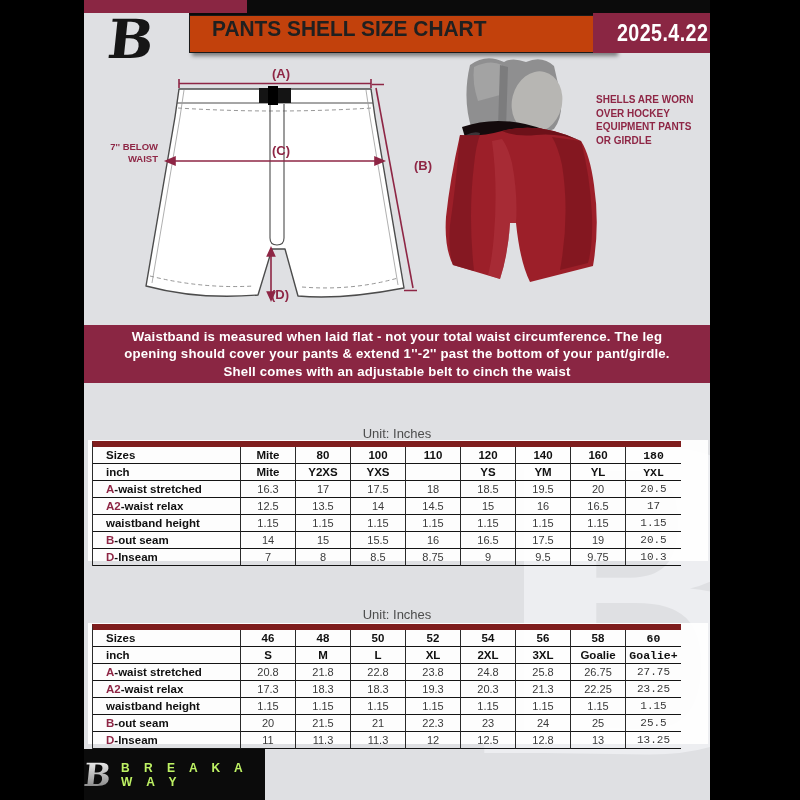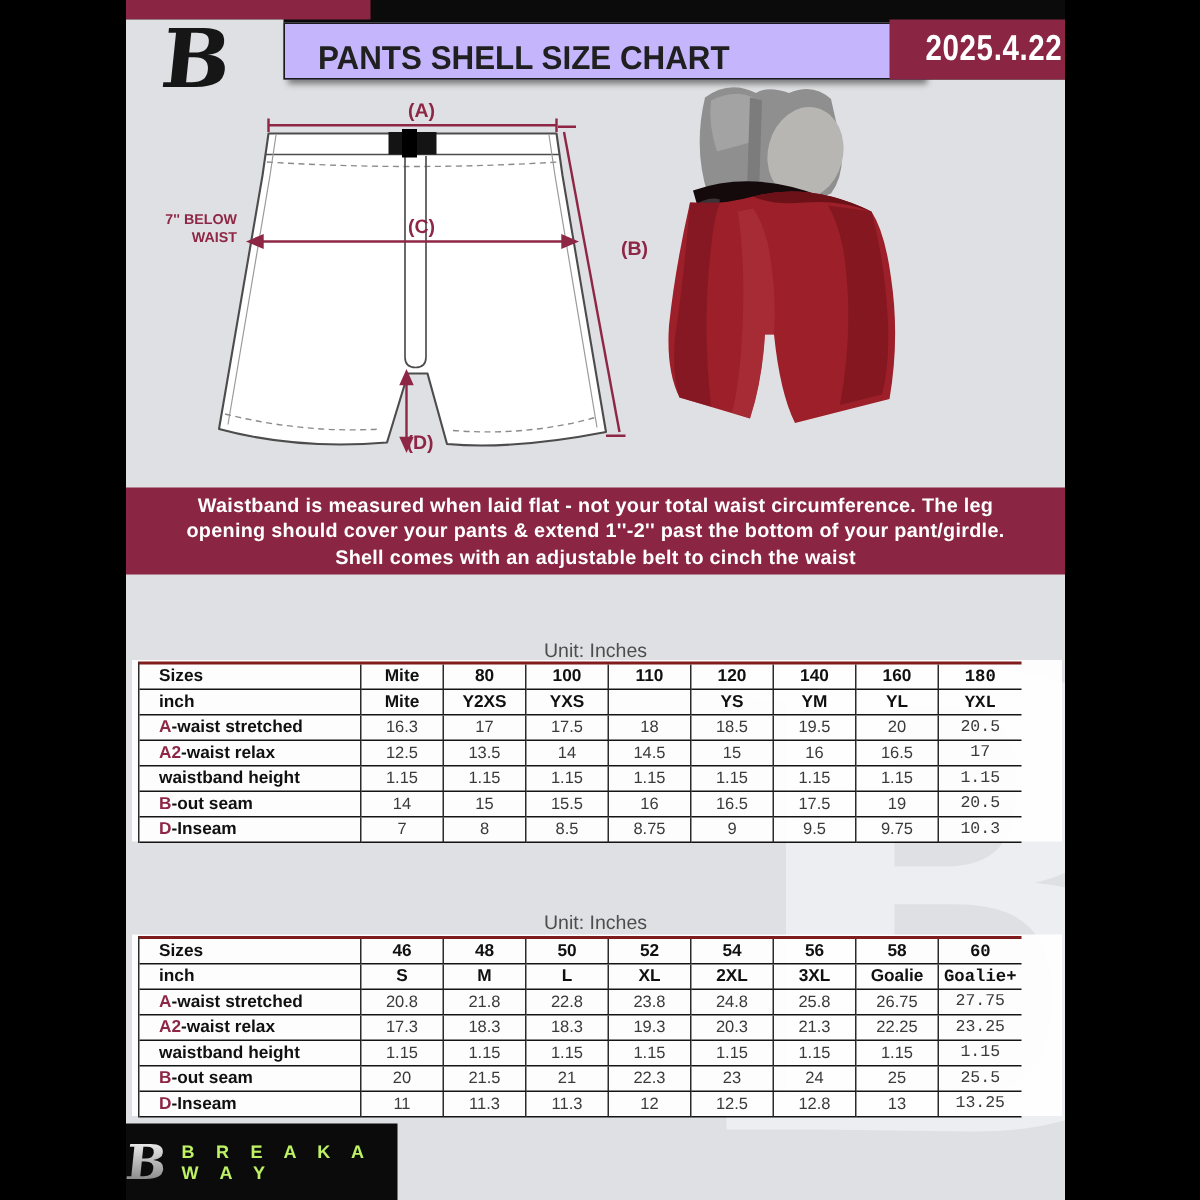--- a/index.html
+++ b/index.html
@@ -8,22 +8,22 @@
   .content{position:absolute;left:84px;top:0;width:626px;height:800px;background:#dfe0e3;overflow:hidden;}
   .content > *{position:absolute;z-index:2;}
   .watermark{z-index:1;top:360px;right:-80px;font-size:470px;line-height:1;font-weight:bold;
              color:#edeef1;font-family:"Liberation Serif",serif;}
   
   .header-band{top:0;left:0;width:626px;height:53px;background:#0b0b0b;}
   .maroon-strip{top:0;left:0;width:163px;height:13px;background:#8a2643;}
   .logo-panel{top:13px;left:0;width:105px;height:41px;background:#dfe0e3;}
   .logo-b{top:12px;left:24px;font-family:"DejaVu Serif",serif;font-weight:bold;font-size:54px;
           line-height:1;color:#161616;transform:skewX(-6deg);}
-  .title-box{top:15px;left:105px;width:402px;height:36px;background:#c4b5fd;border:1px solid #1a1a1a;
-             box-shadow:3px 3px 4px rgba(0,0,0,.45);display:flex;align-items:flex-end;padding-left:22px;}
+  .title-box{top:15px;left:105px;width:402px;height:36px;background:#c2410c;border:1px solid #1a1a1a;
+             box-shadow:3px 3px 4px rgba(0,0,0,.45);display:flex;align-items:flex-start;padding-left:22px;}
   .title-box span{font-size:22px;font-weight:bold;color:#202020;transform:scaleX(.95);transform-origin:left;white-space:nowrap;}
   .date-box{top:13px;left:509px;width:140px;height:40px;background:#8a2643;display:flex;align-items:center;justify-content:center;}
   .date-box span{color:#fff;font-size:24px;font-weight:bold;transform:scaleX(.82);letter-spacing:.5px;white-space:nowrap;}
   
   .mlabel{color:#8e2645;font-weight:bold;font-size:13px;text-align:center;width:60px;}
   .below-waist{top:141px;left:12px;width:62px;text-align:right;color:#8e2645;font-weight:bold;
                font-size:9.5px;line-height:12px;white-space:pre-line;}
   .shell-note{top:93px;left:512px;width:112px;color:#8e2645;font-weight:bold;font-size:10px;
               line-height:13.5px;white-space:pre-line;}
   
@@ -31,21 +31,21 @@
                align-items:center;justify-content:center;text-align:center;font-size:13.2px;
                font-weight:600;line-height:17.5px;white-space:pre-line;letter-spacing:.2px;}
   
   .sec-head{left:151px;width:323px;height:42px;background:#0c0c0c;border-radius:10px;
             display:flex;align-items:center;justify-content:center;box-shadow:0 3px 7px rgba(0,0,0,.35);}
   .sec-head span{color:#fff;font-size:27px;font-weight:bold;letter-spacing:1px;transform:scaleX(.78);white-space:nowrap;}
   .unit{width:626px;left:0;text-align:center;font-size:13px;color:#4d4d4d;}
   
   .panel{left:4px;width:620px;height:121px;background:rgba(255,255,255,.93);}
   .meas-table{display:grid;grid-template-columns:148px repeat(8,1fr);width:588px;margin:1px 0 0 4px;
-              border-left:1px solid #2b2b2b;border-top:2px solid #7f1d1d;}
+              border-left:1px solid #2b2b2b;border-top:6px solid #7f1d1d;}
   .cell{box-sizing:border-box;height:17px;display:flex;align-items:center;justify-content:center;
         border-right:1px solid #2b2b2b;border-bottom:1.6px solid #141414;font-size:11px;color:#3a3a3a;}
   .cell:nth-child(9n){border-right:none;font-family:Liberation Mono, monospace;}
   .cell.label{justify-content:flex-start;padding-left:13px;font-weight:bold;color:#101010;font-size:11.5px;}
   .cell.hdr{font-weight:bold;color:#101010;font-size:11.5px;}
   .pfx{color:#8e2645;font-weight:bold;}
   
   .footer-black{top:749px;left:0;width:181px;height:51px;background:#0b0b0b;display:flex;
                 align-items:center;justify-content:center;gap:10px;}
   .footer-logo{font-family:"DejaVu Serif",serif;font-weight:bold;font-size:32px;line-height:1;
@@ -112,20 +112,24 @@
       <ellipse cx="97" cy="47" rx="25" ry="31" fill="#b7b6b3" transform="rotate(14 97 47)"></ellipse>
       <path d="M60,10 L58,72 L66,74 L68,12 Z" fill="#7c7c7d"></path>
       <path d="M22,72 Q62,58 108,76 L104,90 Q62,74 26,86 Z" fill="#140a0c"></path>
       <path d="M26,80 Q34,76 40,78 L38,86 Q30,86 26,84 Z" fill="#3a3438"></path>
       <path d="M20,80 Q10,124 6,162 Q4,192 13,210 L60,224 Q68,200 70,168 L76,168 Q80,207 90,227 L153,211 Q160,170 154,130 Q150,100 141,86 Q100,66 62,76 Q40,82 20,80 Z" fill="#9c1f29"></path>
       <path d="M20,80 Q16,130 10,170 Q8,196 13,210 L34,216 Q28,160 34,110 Q36,90 40,80 Z" fill="#801720" opacity="0.8"></path>
       <path d="M141,86 Q150,120 152,160 Q153,190 148,208 L120,215 Q130,160 122,110 Q118,92 112,82 Z" fill="#7c151e" opacity="0.75"></path>
       <path d="M52,86 Q58,130 54,180 Q52,205 48,220 L60,224 Q68,198 70,168 L76,168 Q78,140 72,108 Q68,92 62,84 Z" fill="#b03440" opacity="0.55"></path>
       <path d="M62,76 Q100,66 141,86 Q120,78 96,80 Q76,82 62,76 Z" fill="#6d1119"></path>
     </svg>
+    <div class="shell-note">SHELLS ARE WORN
+OVER HOCKEY
+EQUIPMENT PANTS
+OR GIRDLE</div>
 
     <div class="info-banner">Waistband is measured when laid flat - not your total waist circumference. The leg
 opening should cover your pants &amp; extend 1''-2'' past the bottom of your pant/girdle.
 Shell comes with an adjustable belt to cinch the waist</div>
 
     <div class="unit" style="top:426px;">Unit: Inches</div>
     <div class="panel" style="top:440px;">
       <div class="meas-table">
           <div class="cell label">Sizes</div>
           <div class="cell val hdr">Mite</div>

